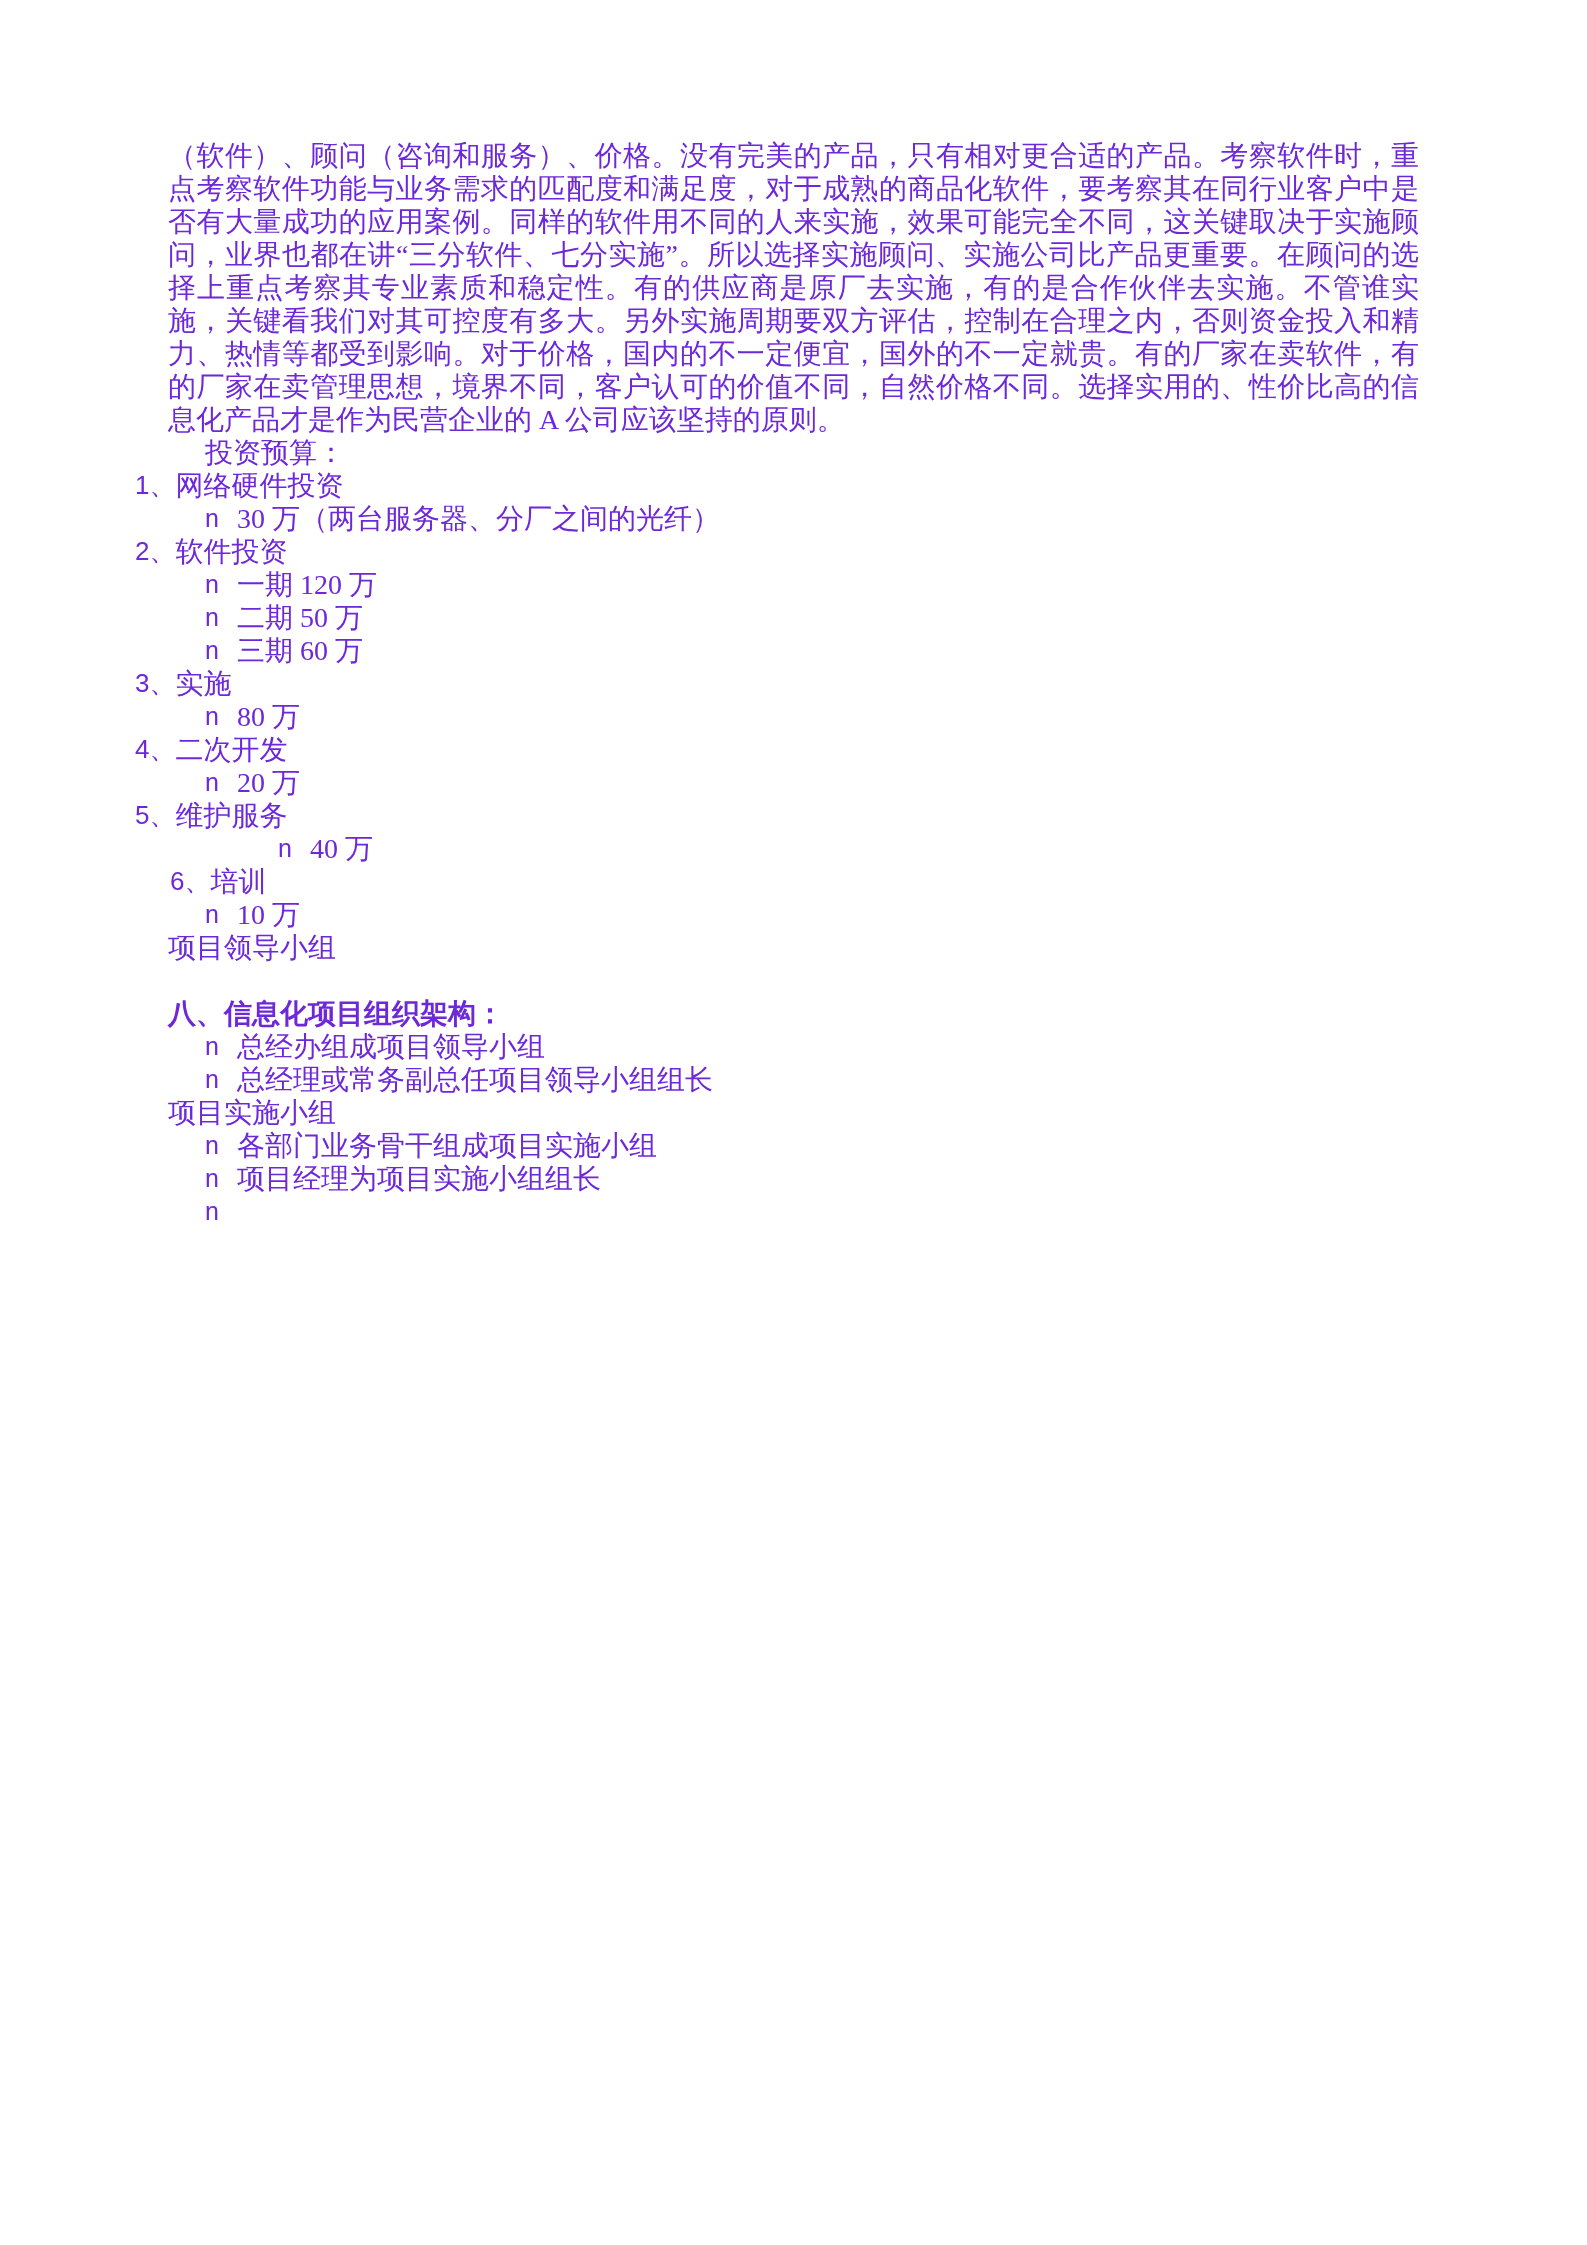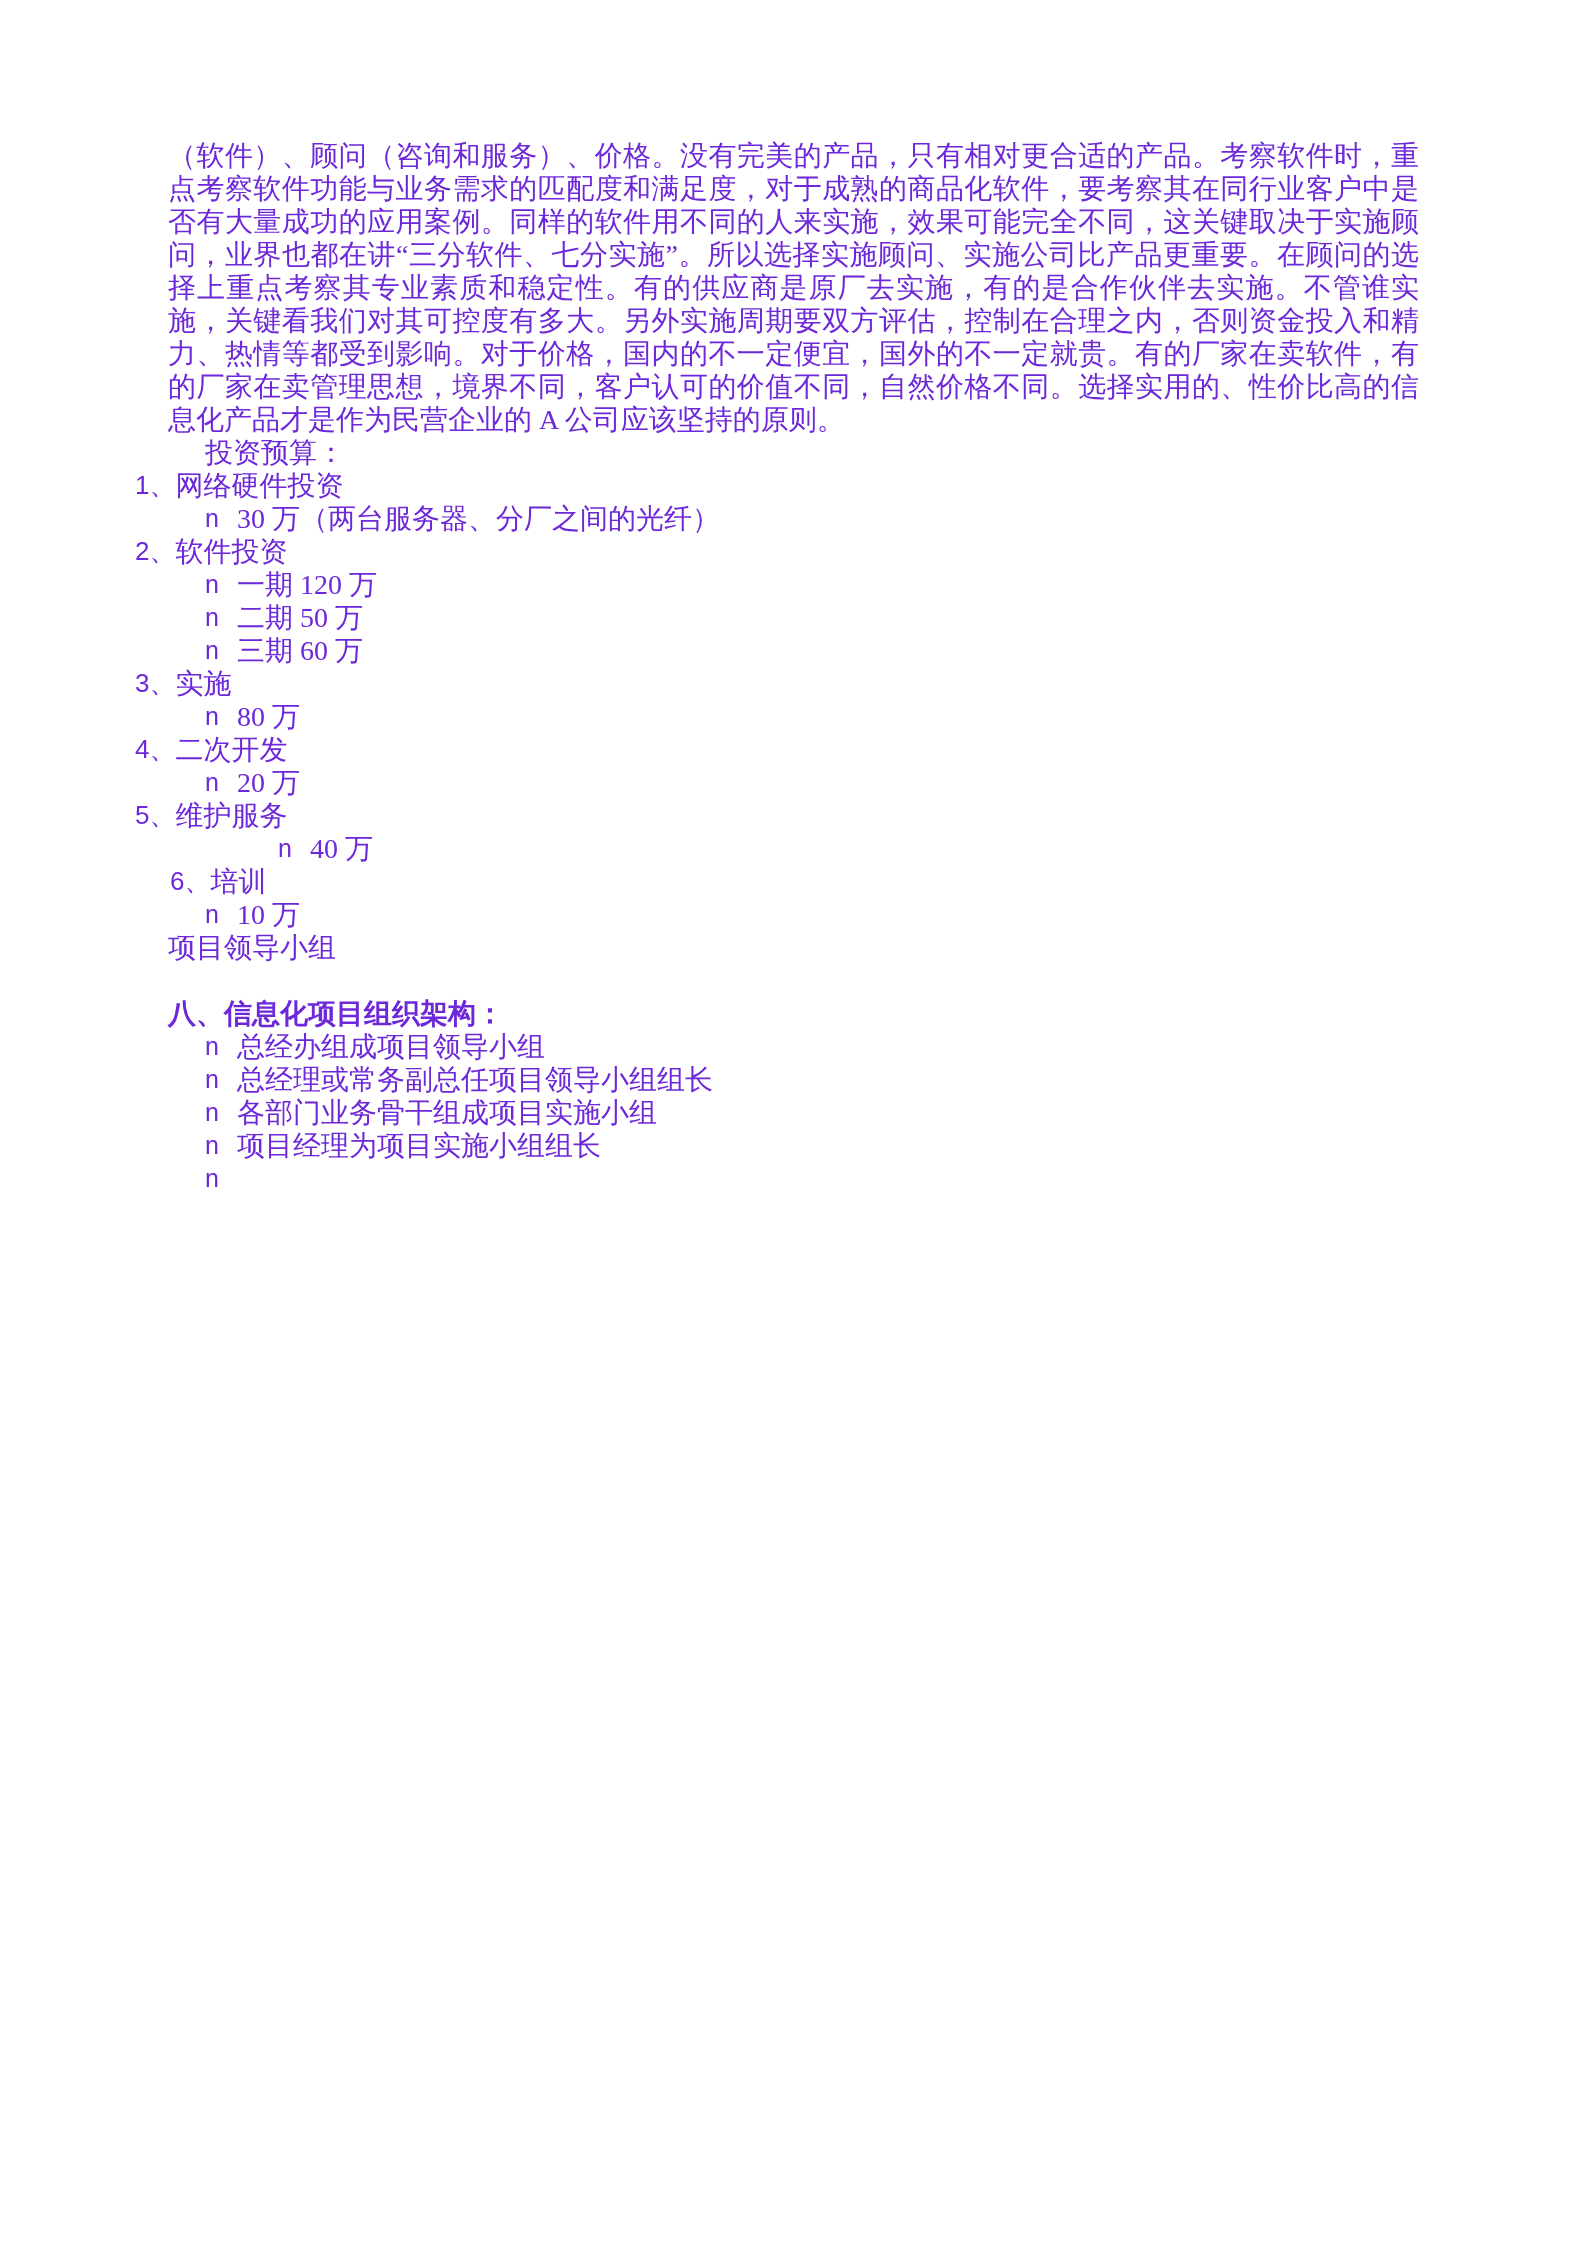--- a/index.html
+++ b/index.html
@@ -133,20 +133,23 @@
   </div>
   <div class="line ind-sub">
     <span class="bullet sans">n</span>
     <span>总经办组成项目领导小组</span>
   </div>
   <div class="line ind-sub">
     <span class="bullet sans">n</span>
     <span>总经理或常务副总任项目领导小组组长</span>
   </div>
 
+  <div class="line ind-body">
+    <span>项目实施小组</span>
+  </div>
   <div class="line ind-sub">
     <span class="bullet sans">n</span>
     <span>各部门业务骨干组成项目实施小组</span>
   </div>
   <div class="line ind-sub">
     <span class="bullet sans">n</span>
     <span>项目经理为项目实施小组组长</span>
   </div>
   <div class="line ind-sub">
     <span class="bullet sans">n</span>

